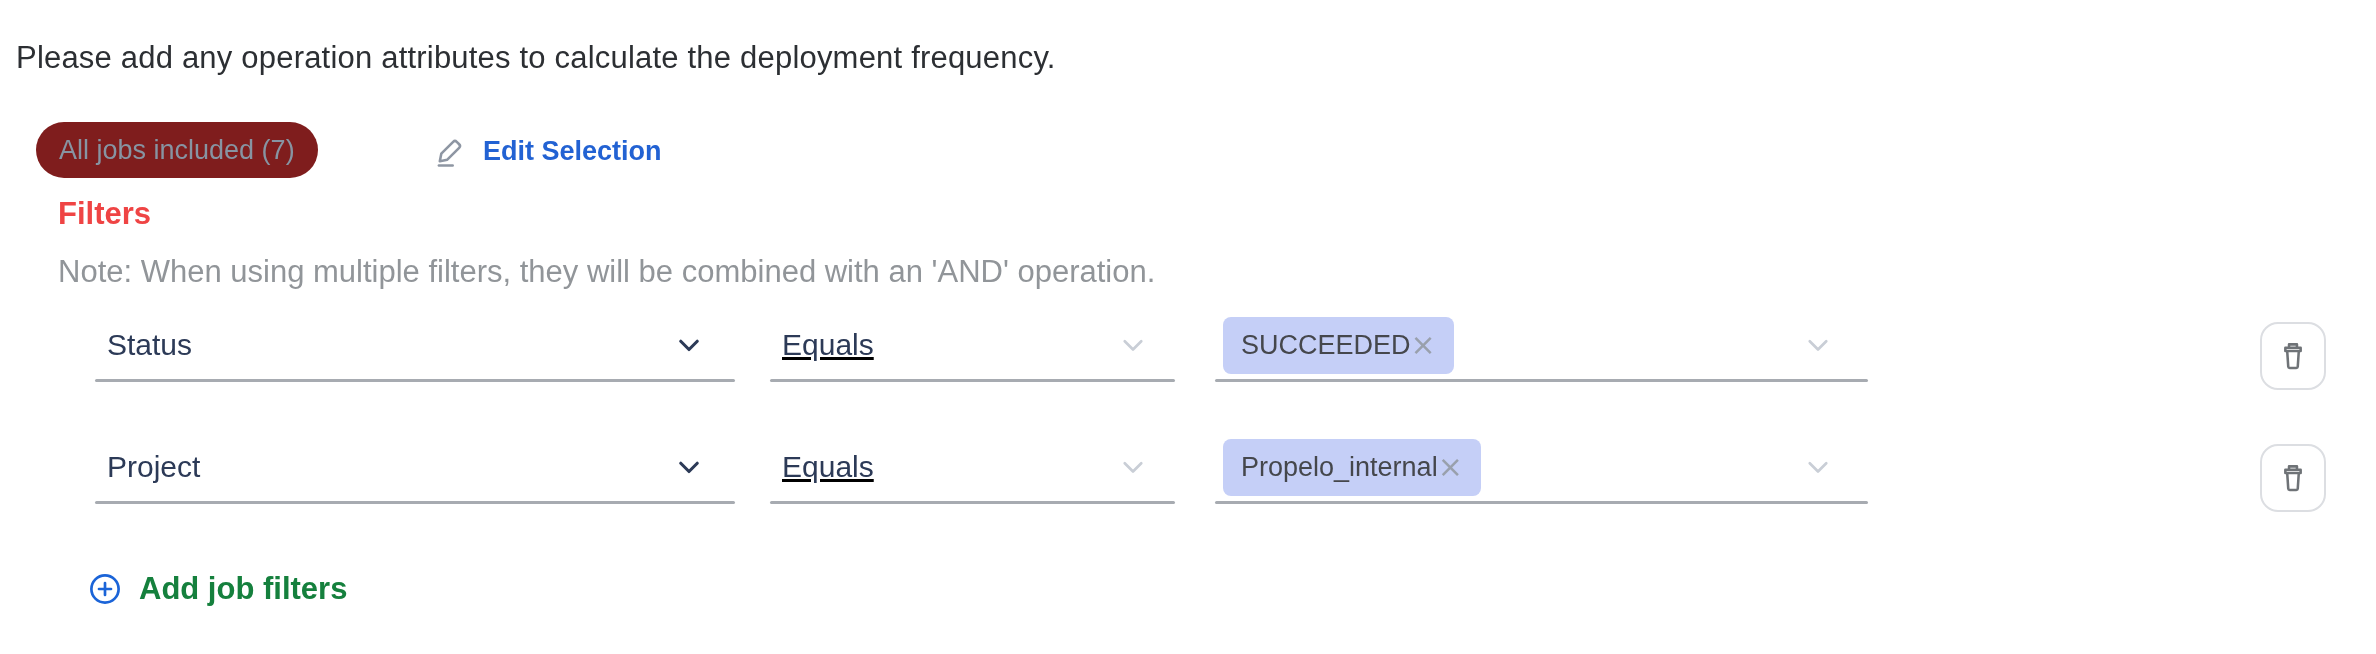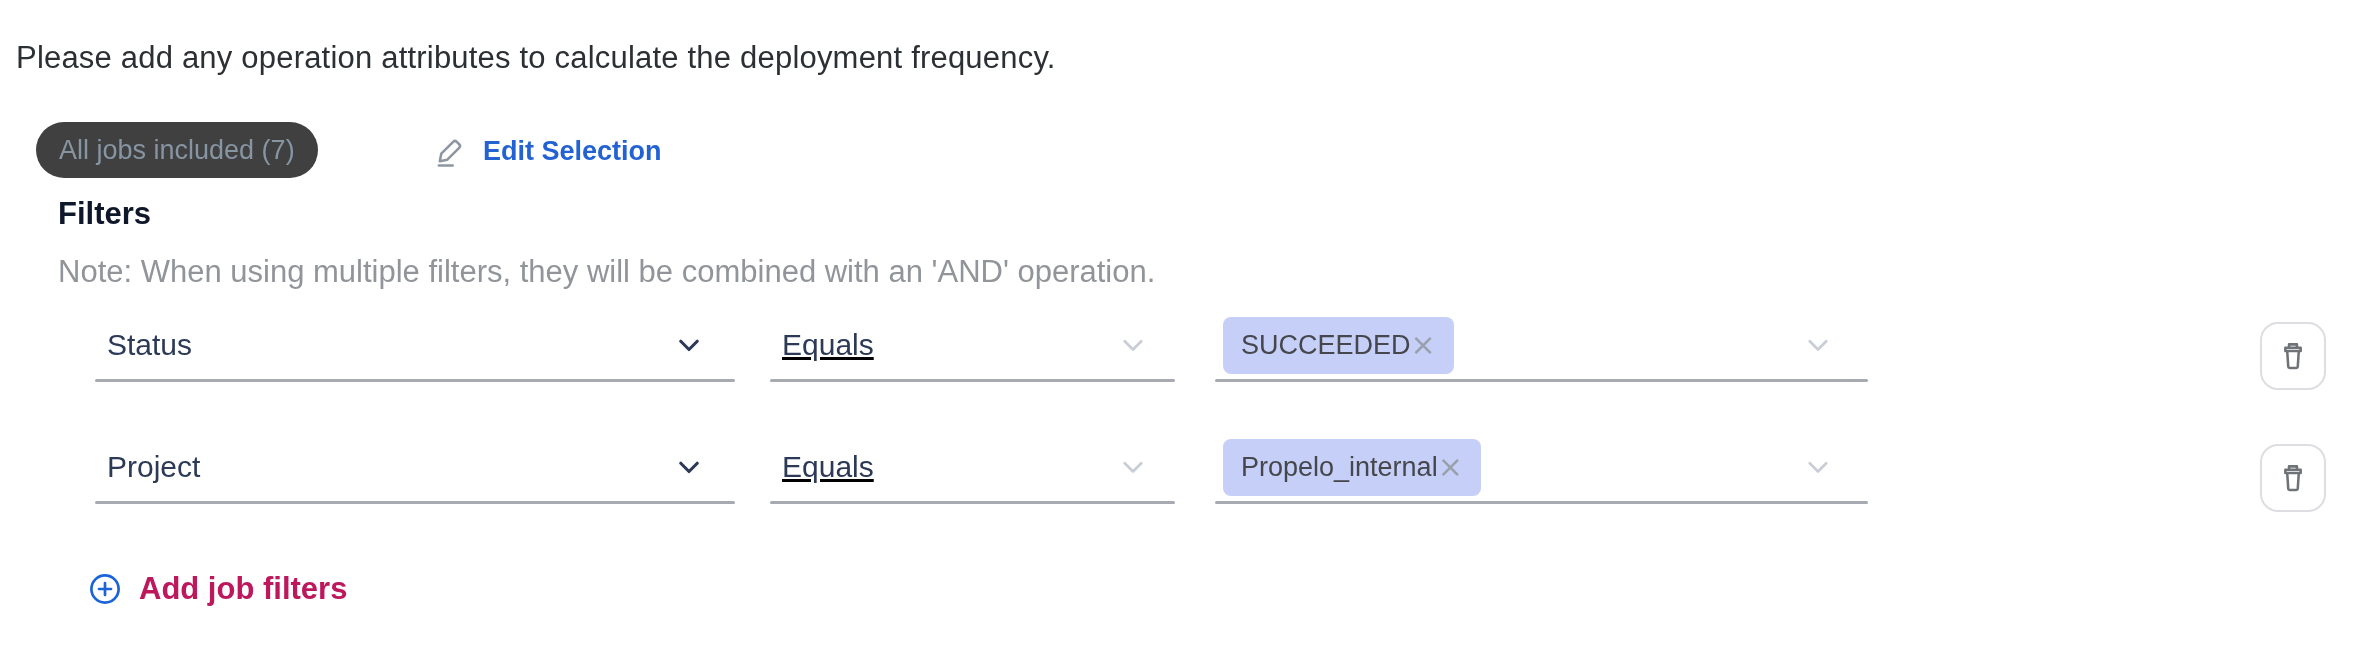--- a/index.html
+++ b/index.html
@@ -6,30 +6,30 @@
   body{
     width:2376px;height:654px;position:relative;background:#ffffff;
     font-family:"Liberation Sans", sans-serif;overflow:hidden;
     -webkit-font-smoothing:antialiased;
   }
   .abs{position:absolute;}
   .intro{
     left:16px;top:40px;font-size:31px;color:#2c2f33;letter-spacing:.2px;
   }
   .jobs-badge{
-    left:36px;top:122px;height:56px;border-radius:28px;background:#404040;
+    left:36px;top:122px;height:56px;border-radius:28px;background:#7f1d1d;
     color:#8794a2;font-size:27px;display:flex;align-items:center;padding:0 23px;
   }
   .edit-btn{
     left:432px;top:126px;height:50px;display:flex;align-items:center;gap:15px;
     color:#2262d3;font-size:27px;font-weight:600;cursor:pointer;background:none;border:none;
     font-family:inherit;padding:0;
   }
   .filters-heading{
-    left:58px;top:196px;font-size:31px;font-weight:700;color:#0f172a;
+    left:58px;top:196px;font-size:31px;font-weight:700;color:#ef4444;
   }
   .note{
     left:58px;top:254px;font-size:31px;color:#919599;
   }
   .frow{left:0;width:2376px;height:74px;}
   .frow.r0{top:308px;}
   .frow.r1{top:430px;padding-left:28px;}
   .sel{
     position:absolute;top:0;height:74px;display:flex;align-items:center;
     cursor:pointer;
@@ -57,21 +57,21 @@
   }
   .trash-btn{
     position:absolute;left:2260px;width:66px;height:68px;border-radius:18px;
     background:#ffffff;border:2px solid #dcdee2;box-sizing:border-box;
     display:flex;align-items:center;justify-content:center;cursor:pointer;padding:0;
   }
   .trash-btn.t0{top:322px;}
   .trash-btn.t1{top:444px;}
   .add-btn{
     left:86px;top:570px;display:flex;align-items:center;gap:15px;
-    color:#be185d;font-size:31px;font-weight:600;cursor:pointer;background:none;border:none;
+    color:#15803d;font-size:31px;font-weight:600;cursor:pointer;background:none;border:none;
     font-family:inherit;padding:0;justify-content:space-between;
   }
   svg{display:block;}
 </style>
 </head>
 <body>
 
 <div class="abs intro">Please add any operation attributes to calculate the deployment frequency.</div>
 
 <div class="abs jobs-badge">

